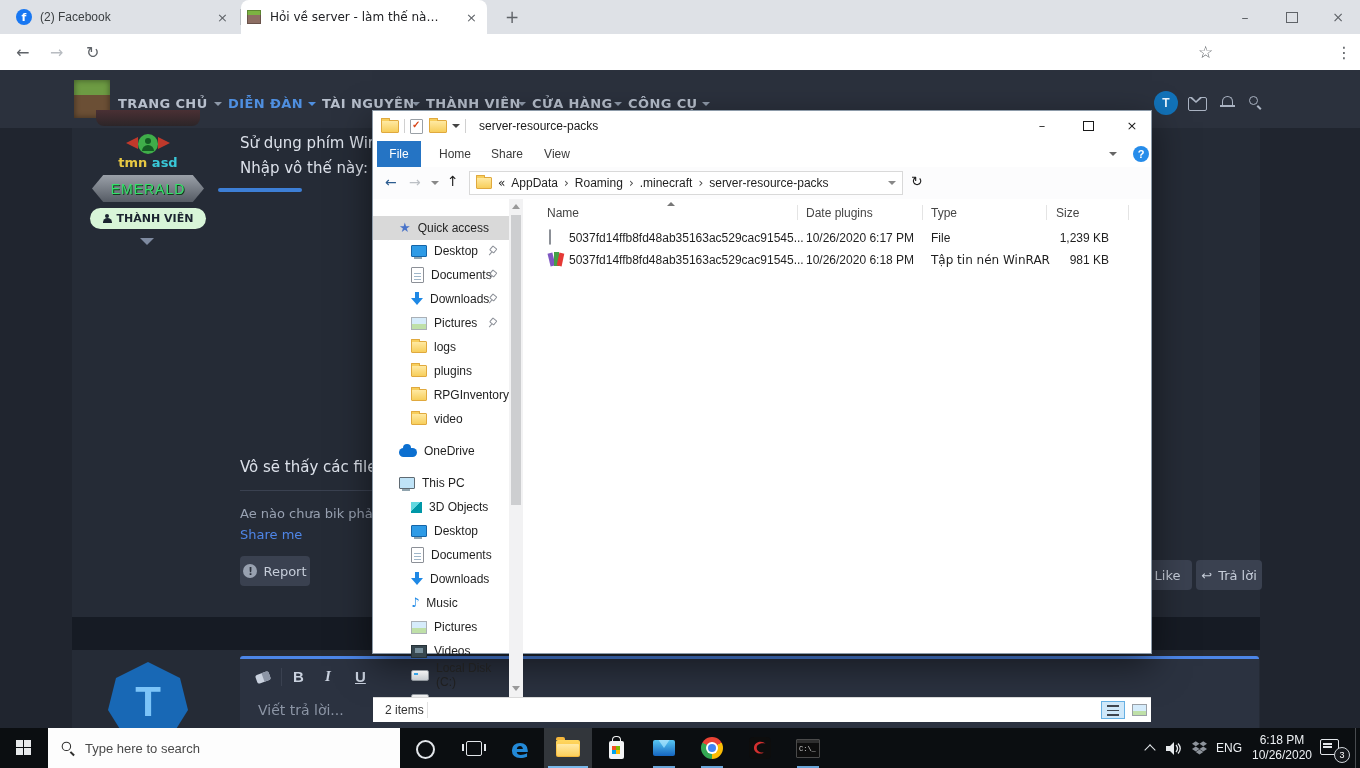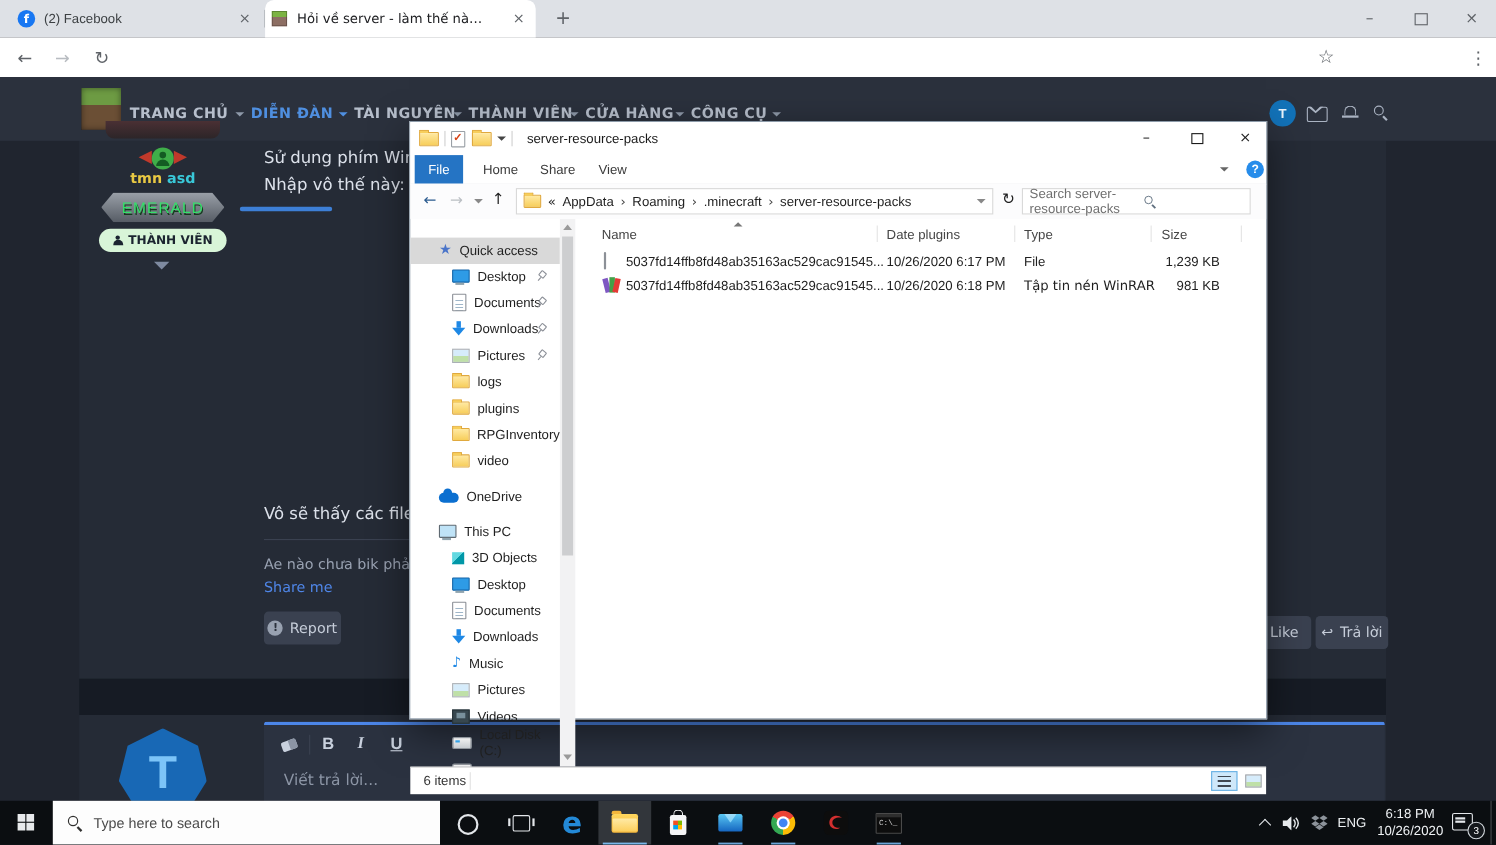--- a/index.html
+++ b/index.html
@@ -358,24 +358,20 @@
       <span>AppData</span>
       <span class="sep glyph">›</span>
       <span>Roaming</span>
       <span class="sep glyph">›</span>
       <span>.minecraft</span>
       <span class="sep glyph">›</span>
       <span>server-resource-packs</span>
       <span class="cd" style="margin-left:auto;border-top-color:#888"></span>
     </div>
     <span class="agl glyph" style="left:538px;top:62px">↻</span>
-    <div class="searchbox">
-      <span>Search server-resource-packs</span>
-      <span class="lens"></span>
-    </div>
 
     <div class="body">
 
       <div class="side">
         <div class="srow l0 sel" style="top:17px">
             <span class="qastar glyph">★</span>
             <span>Quick access</span>
           </div>
         <div class="srow l1" style="top:40px">
             <span class="mon"></span>
@@ -484,21 +480,21 @@
       <div class="frow" style="left:0;top:50px;width:778px">
         <span class="rar ab" style="left:175px;top:3px"><i class="b1"></i><i class="b2"></i><i class="b3"></i></span>
         <span class="fcell" style="left:196px">5037fd14ffb8fd48ab35163ac529cac91545...</span>
         <span class="fcell" style="left:433px">10/26/2020 6:18 PM</span>
         <span class="fcell vn" style="left:558px">Tập tin nén WinRAR</span>
         <span class="fcell" style="left:660px;width:76px;text-align:right">981 KB</span>
       </div>
     </div>
 
     <div class="statusb">
-      <span class="ab" style="left:12px;top:5px;color:#333">6 items</span>
+      <span class="ab" style="left:12px;top:5px;color:#333">2 items</span>
       <span class="ab" style="left:54px;top:4px;width:1px;height:16px;background:#e2e2e2"></span>
       <div class="vbtn on" style="left:728px">
           <span class="detico"></span>
         </div>
       <div class="vbtn" style="left:754px">
           <span class="thumbview"></span>
         </div>
     </div>
   </div>
 

